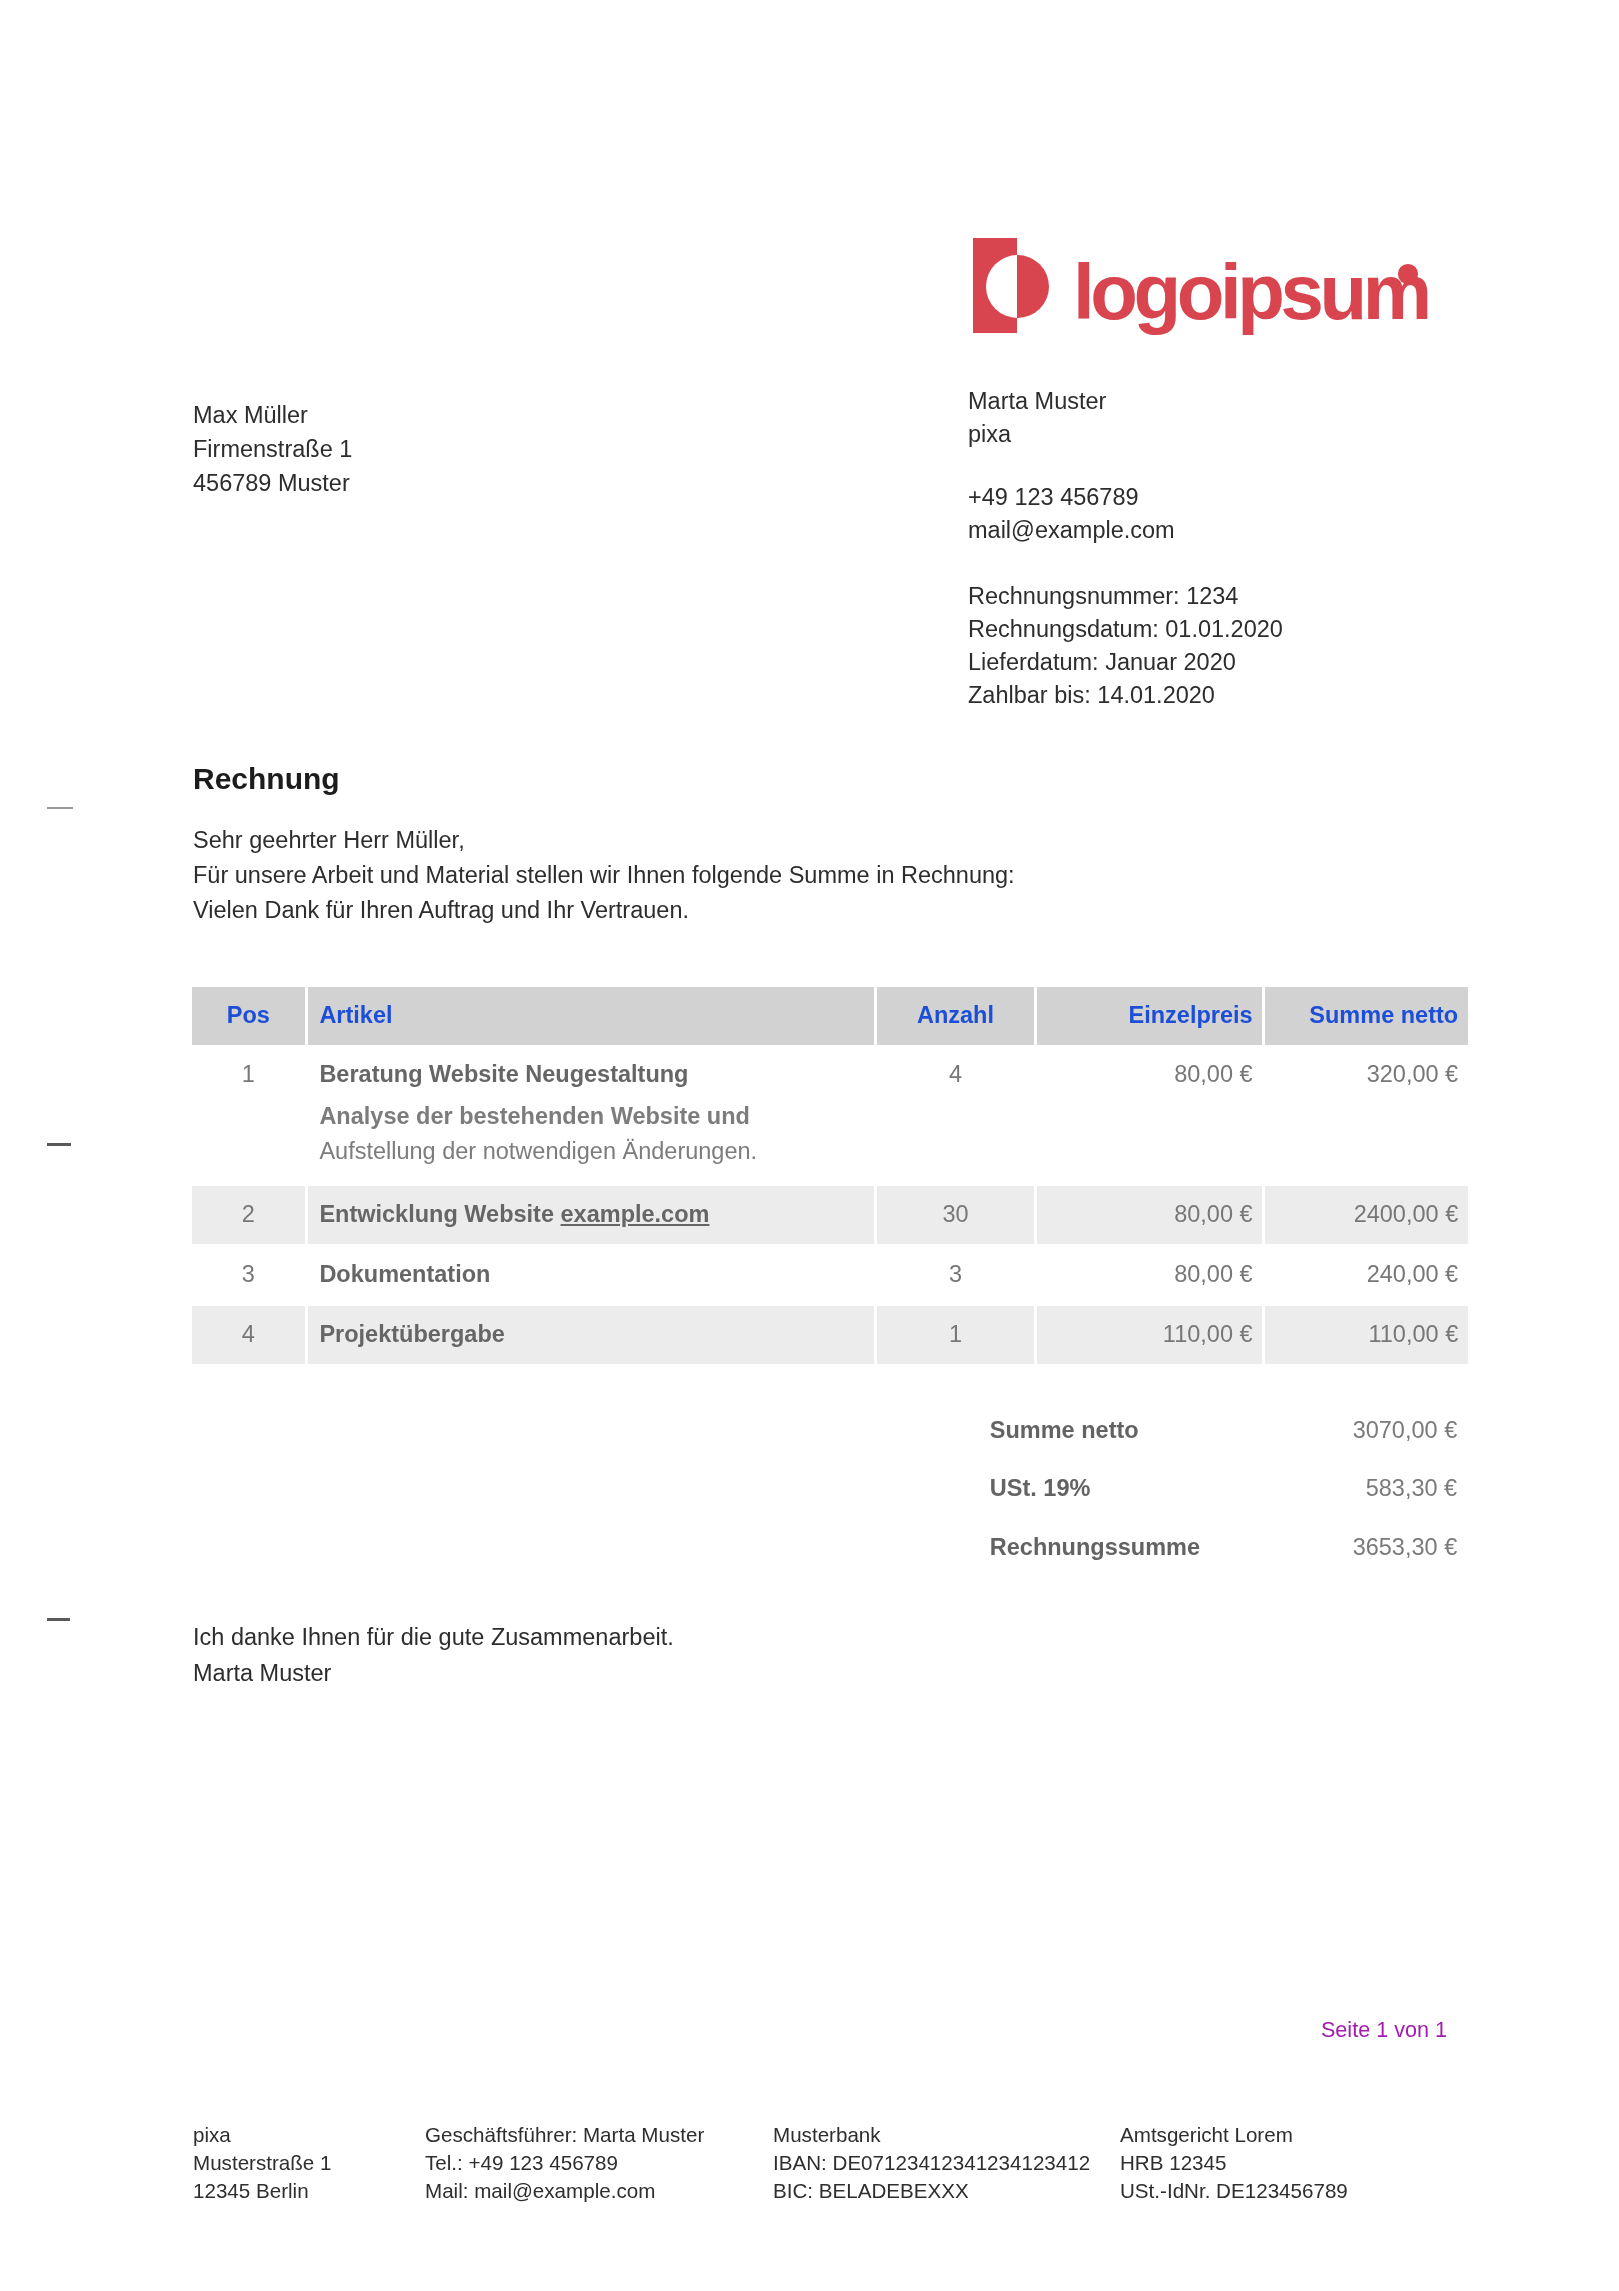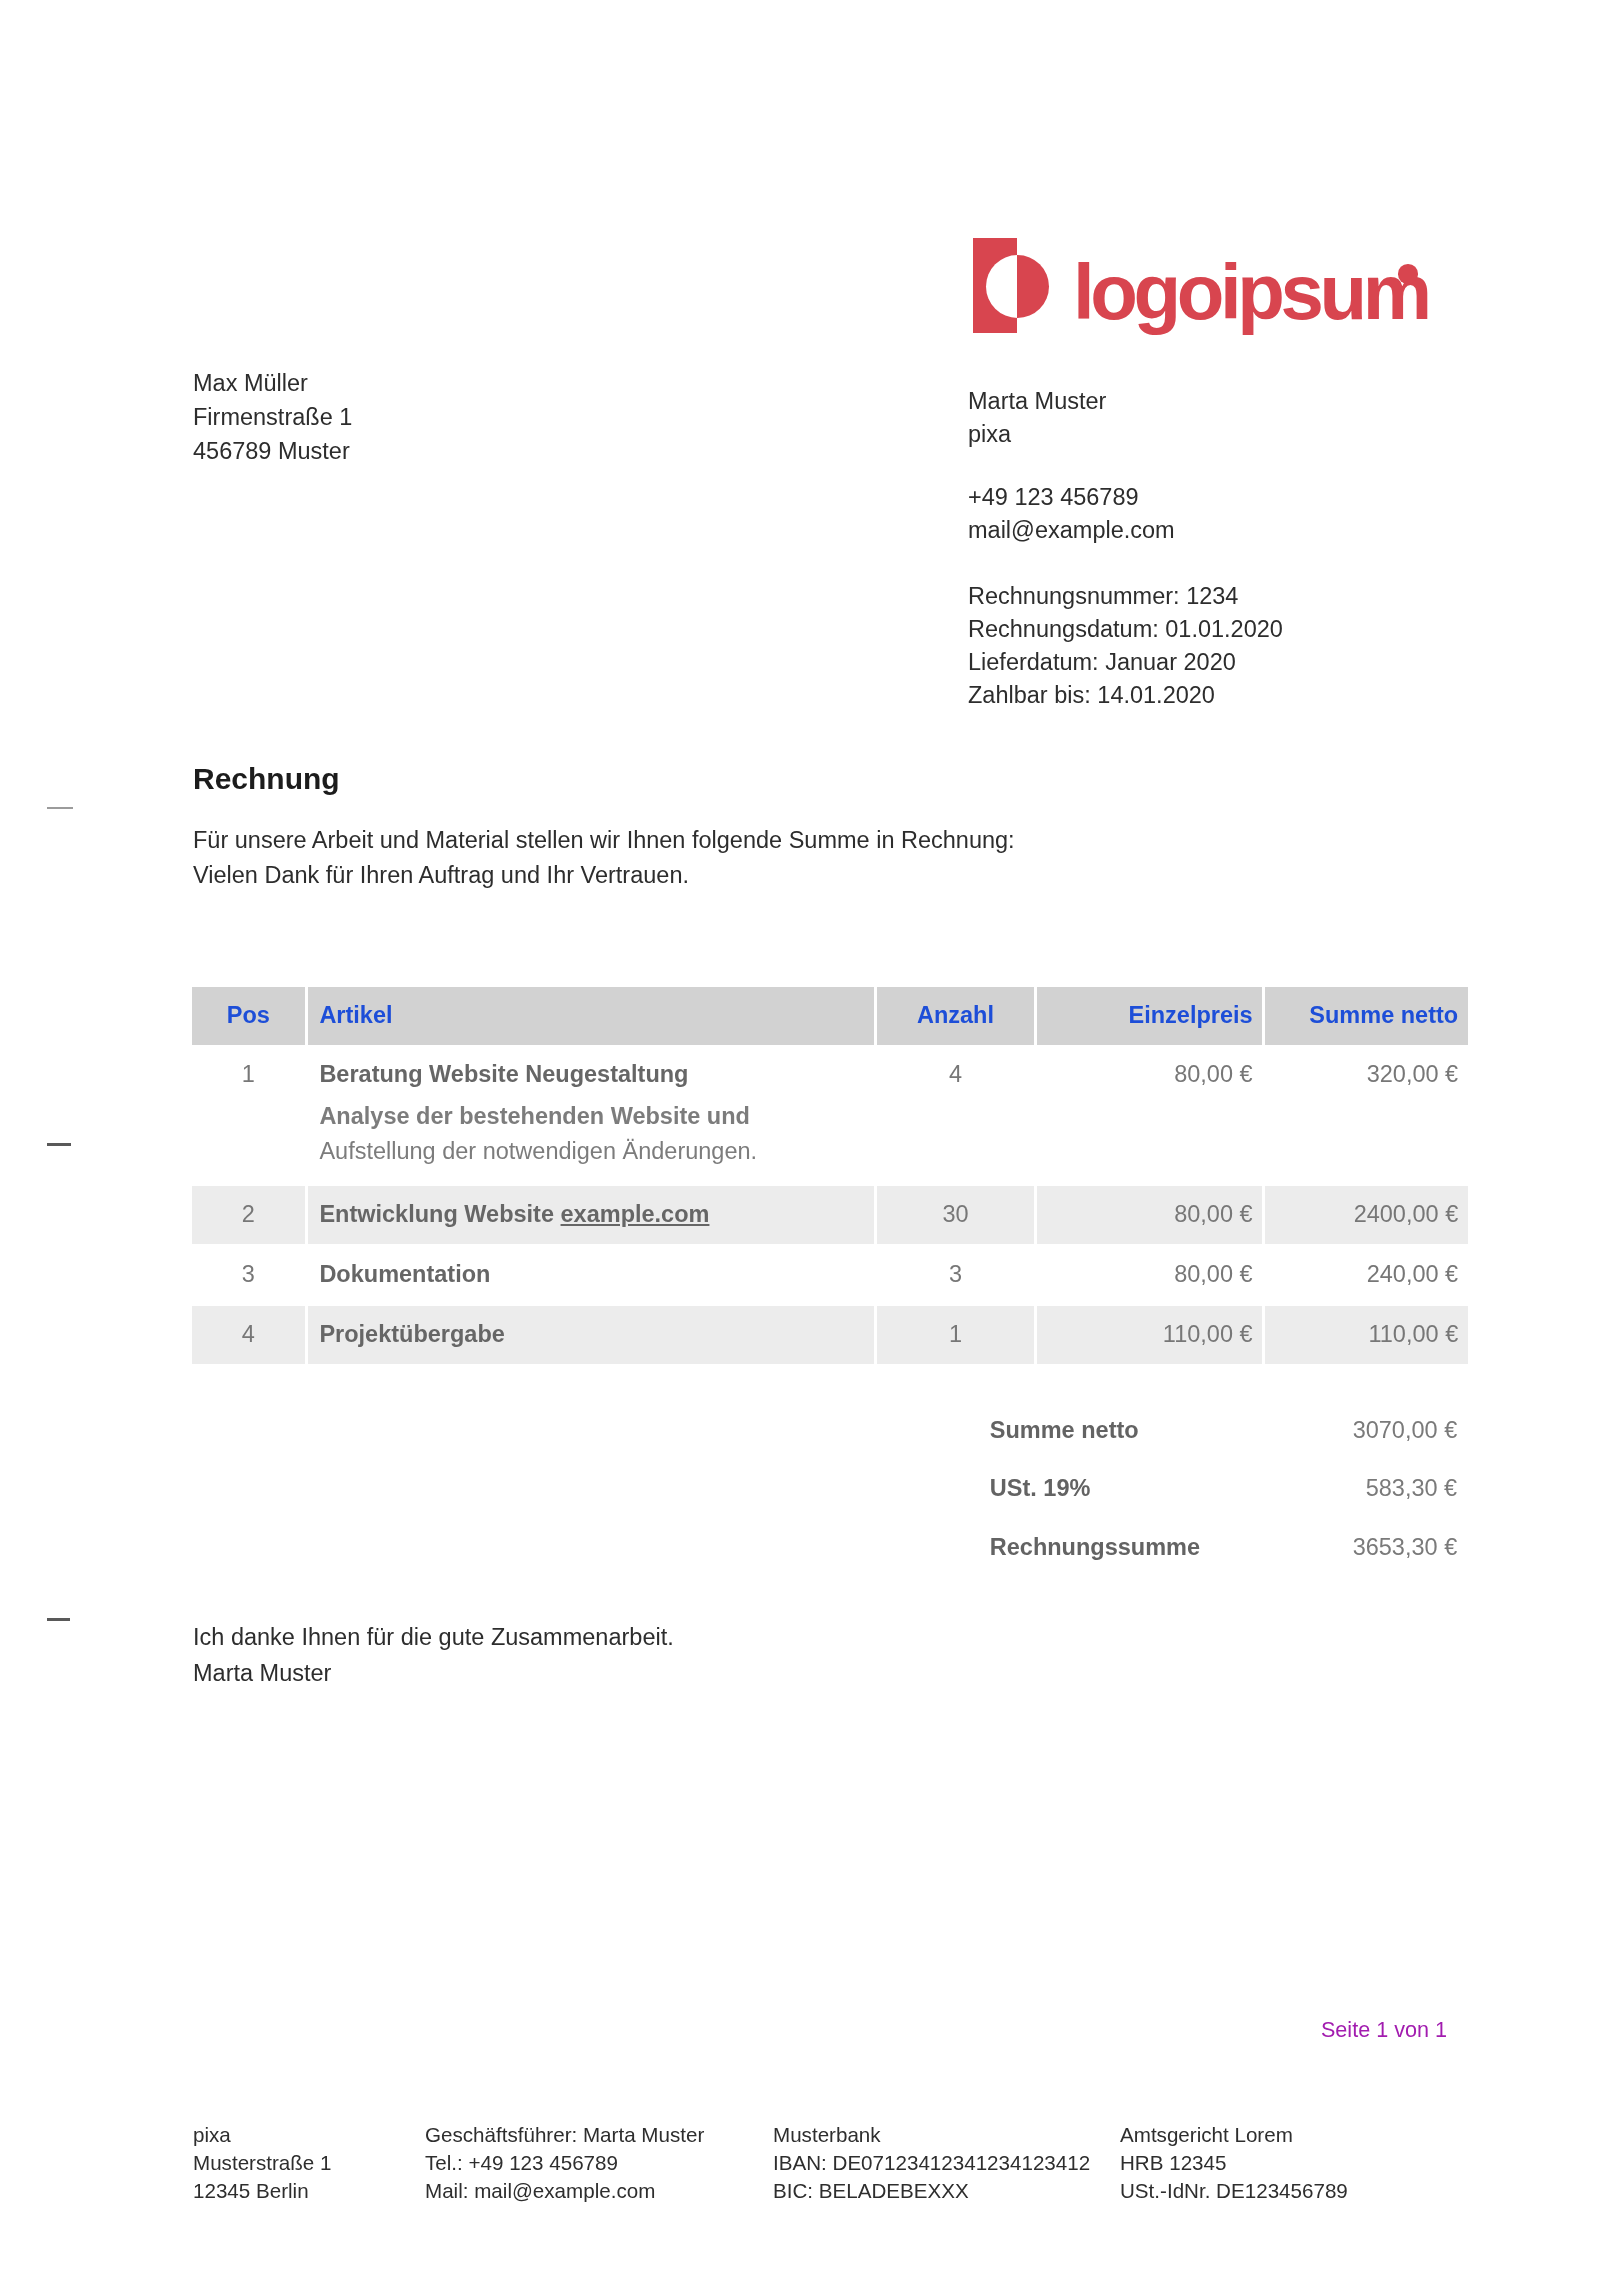--- a/index.html
+++ b/index.html
@@ -17,21 +17,21 @@
     background:linear-gradient(90deg,#ffffff 0 50%,var(--red) 50% 100%);
   }
   .logo-word{
     position:absolute;left:1073px;top:253px;
     font-size:78px;line-height:78px;font-weight:700;letter-spacing:-4.4px;color:var(--red);
   }
   .logo-dot{position:absolute;left:1398px;top:264px;width:19.6px;height:19.6px;border-radius:50%;background:var(--red);}
 
   
   .txt{position:absolute;font-size:23.5px;color:#2d2d2d;}
-  .recipient{left:193px;top:366px;line-height:34px;}
+  .recipient{left:193px;top:398px;line-height:34px;}
   .sender{left:968px;top:385px;line-height:33px;}
   .spacer-a{height:30px;}
   .spacer-b{height:33px;}
   .doc-title{left:193px;top:761px;font-size:30px;line-height:35px;font-weight:700;color:#1c1c1c;}
   .intro{left:193px;top:823px;line-height:35px;}
   .closing{left:193px;top:1619px;line-height:36px;}
   .page-indicator{position:absolute;right:172px;top:2017px;font-size:21.6px;color:#a21caf;}
 
   
   .mark{position:absolute;left:47px;}
@@ -100,20 +100,21 @@
     <div class="spacer-b"></div>
     <div>Rechnungsnummer: 1234</div>
     <div>Rechnungsdatum: 01.01.2020</div>
     <div>Lieferdatum: Januar 2020</div>
     <div>Zahlbar bis: 14.01.2020</div>
   </div>
 
   <div class="txt doc-title">Rechnung</div>
 
   <div class="txt intro">
+    <div>Sehr geehrter Herr Müller,</div>
     <div>Für unsere Arbeit und Material stellen wir Ihnen folgende Summe in Rechnung:</div>
     <div>Vielen Dank für Ihren Auftrag und Ihr Vertrauen.</div>
   </div>
 
   <div class="mark mark-1"></div>
   <div class="mark mark-2"></div>
   <div class="mark mark-3"></div>
 
   <table class="items">
     <thead>

